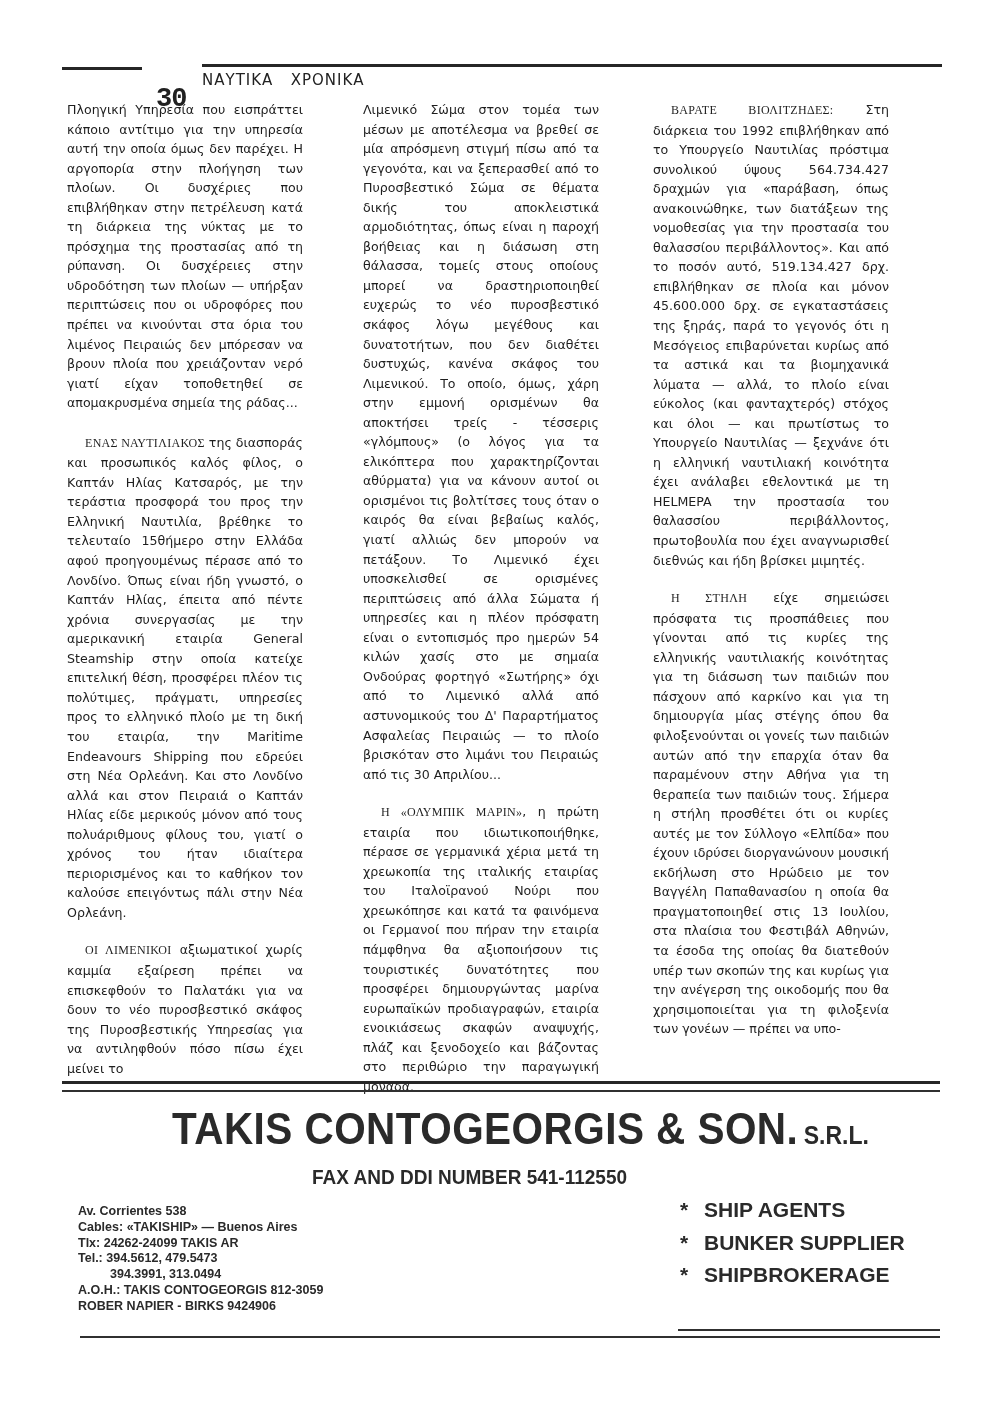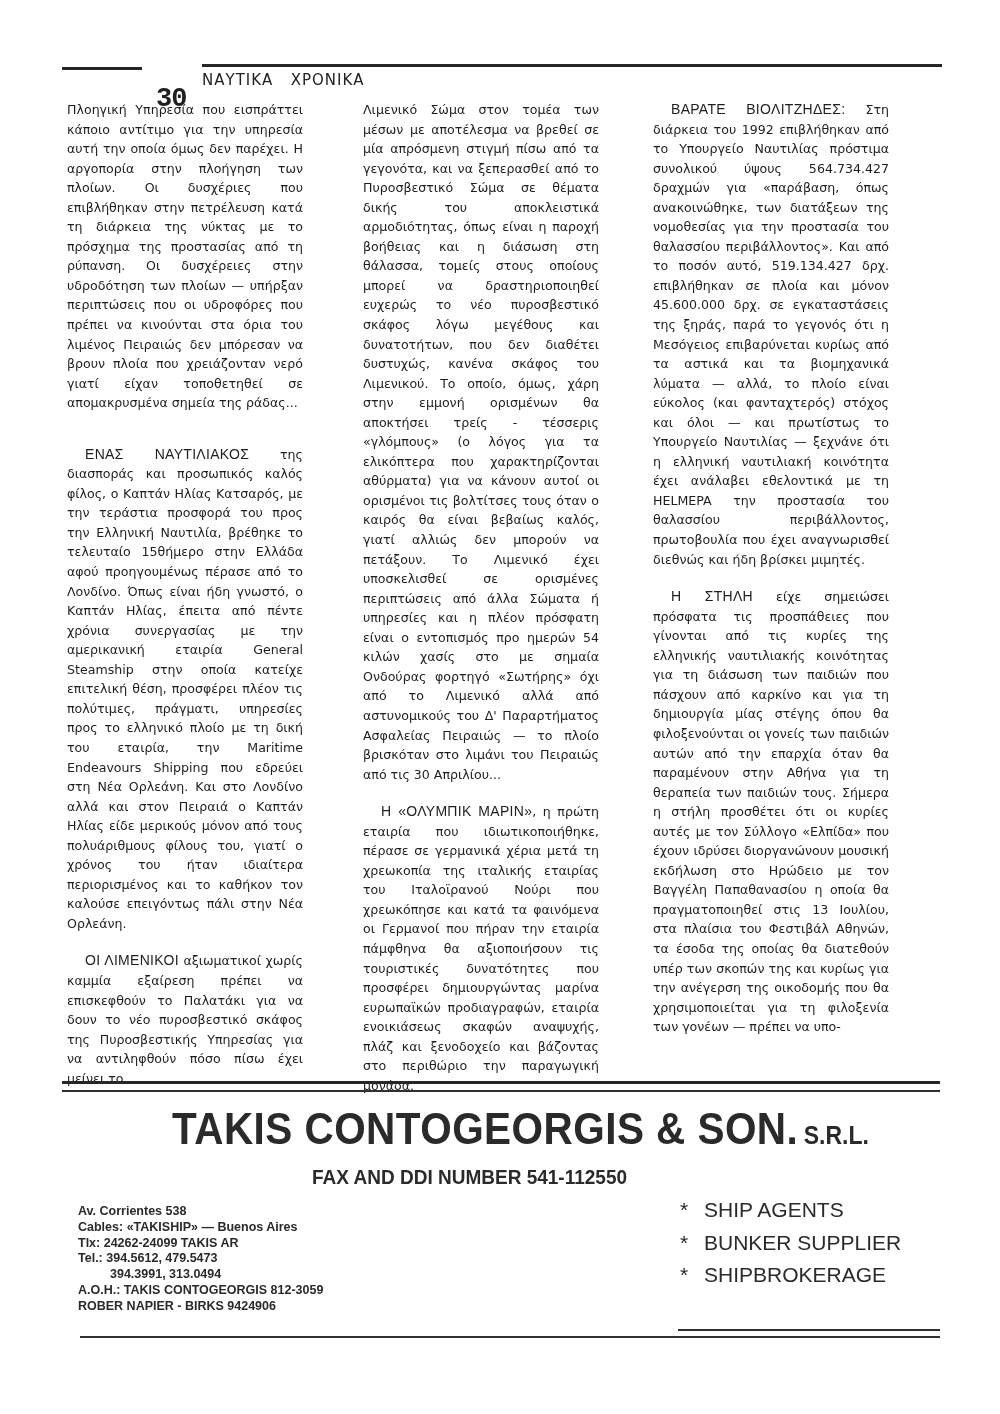--- a/index.html
+++ b/index.html
@@ -72,22 +72,22 @@
     .col-1 { left: 67px; }
     .col-2 { left: 363px; }
     .col-3 { left: 653px; }
     .para {
       margin: 0 0 18px 0;
     }
     .para.indent {
       text-indent: 18px;
     }
     .lead {
-      font-family: Liberation Sans, sans-serif;
-      font-size: 14px;
+      font-family: Liberation Serif, serif;
+      font-size: 12px;
       letter-spacing: 0.3px;
     }
     .bottom-rules {
       position: absolute;
       left: 62px;
       top: 1081px;
       width: 878px;
     }
     .rule-thick {
       height: 3px;
@@ -147,21 +147,21 @@
       color: #2a2a2a;
     }
     .ad-address .line-indent {
       padding-left: 32px;
     }
     .ad-services {
       position: absolute;
       left: 618px;
       top: 98px;
       font-family: "Liberation Sans", sans-serif;
-      font-weight: normal;
+      font-weight: bold;
       font-size: 21px;
       line-height: 32.5px;
       color: #2a2a2a;
       white-space: nowrap;
     }
     .ad-services .star {
       display: inline-block;
       width: 24px;
     }
     .ad-bottom-rule {
@@ -185,21 +185,21 @@
   <div class="hdr-rule-left"></div>
   <div class="page-number">30</div>
   <div class="hdr-rule-right"></div>
   <div class="publication-title" style="white-space: pre;">ΝΑΥΤΙΚΑ   ΧΡΟΝΙΚΑ</div>
 </div>
 
 <div class="column col-1">
   <p class="para">
     <span>Πλοηγική Υπηρεσία που εισπράττει κάποιο αντίτιμο για την υπηρεσία αυτή την οποία όμως δεν παρέχει. Η αργοπορία στην πλοήγηση των πλοίων. Οι δυσχέριες που επιβλήθηκαν στην πετρέλευση κατά τη διάρκεια της νύκτας με το πρόσχημα της προστασίας από τη ρύπανση. Οι δυσχέρειες στην υδροδότηση των πλοίων — υπήρξαν περιπτώσεις που οι υδροφόρες που πρέπει να κινούνται στα όρια του λιμένος Πειραιώς δεν μπόρεσαν να βρουν πλοία που χρειάζονταν νερό γιατί είχαν τοποθετηθεί σε απομακρυσμένα σημεία της ράδας...</span>
   </p>
-  <p class="para indent" style="margin-top:32px;">
+  <p class="para indent" style="margin-top:20px;">
     <span class="lead">ΕΝΑΣ ΝΑΥΤΙΛΙΑΚΟΣ</span><span> της διασποράς και προσωπικός καλός φίλος, ο Καπτάν Ηλίας Κατσαρός, με την τεράστια προσφορά του προς την Ελληνική Ναυτιλία, βρέθηκε το τελευταίο 15θήμερο στην Ελλάδα αφού προηγουμένως πέρασε από το Λονδίνο. Όπως είναι ήδη γνωστό, ο Καπτάν Ηλίας, έπειτα από πέντε χρόνια συνεργασίας με την αμερικανική εταιρία General Steamship στην οποία κατείχε επιτελική θέση, προσφέρει πλέον τις πολύτιμες, πράγματι, υπηρεσίες προς το ελληνικό πλοίο με τη δική του εταιρία, την Maritime Endeavours Shipping που εδρεύει στη Νέα Ορλεάνη. Και στο Λονδίνο αλλά και στον Πειραιά ο Καπτάν Ηλίας είδε μερικούς μόνον από τους πολυάριθμους φίλους του, γιατί ο χρόνος του ήταν ιδιαίτερα περιορισμένος και το καθήκον τον καλούσε επειγόντως πάλι στην Νέα Ορλεάνη.</span>
   </p>
   <p class="para indent">
     <span class="lead">ΟΙ ΛΙΜΕΝΙΚΟΙ</span><span> αξιωματικοί χωρίς καμμία εξαίρεση πρέπει να επισκεφθούν το Παλατάκι για να δουν το νέο πυροσβεστικό σκάφος της Πυροσβεστικής Υπηρεσίας για να αντιληφθούν πόσο πίσω έχει μείνει το</span>
   </p>
 </div>
 
 <div class="column col-2">
   <p class="para">
     <span>Λιμενικό Σώμα στον τομέα των μέσων με αποτέλεσμα να βρεθεί σε μία απρόσμενη στιγμή πίσω από τα γεγονότα, και να ξεπερασθεί από το Πυροσβεστικό Σώμα σε θέματα δικής του αποκλειστικά αρμοδιότητας, όπως είναι η παροχή βοήθειας και η διάσωση στη θάλασσα, τομείς στους οποίους μπορεί να δραστηριοποιηθεί ευχερώς το νέο πυροσβεστικό σκάφος λόγω μεγέθους και δυνατοτήτων, που δεν διαθέτει δυστυχώς, κανένα σκάφος του Λιμενικού. Το οποίο, όμως, χάρη στην εμμονή ορισμένων θα αποκτήσει τρείς - τέσσερις «γλόμπους» (ο λόγος για τα ελικόπτερα που χαρακτηρίζονται αθύρματα) για να κάνουν αυτοί οι ορισμένοι τις βολτίτσες τους όταν ο καιρός θα είναι βεβαίως καλός, γιατί αλλιώς δεν μπορούν να πετάξουν. Το Λιμενικό έχει υποσκελισθεί σε ορισμένες περιπτώσεις από άλλα Σώματα ή υπηρεσίες και η πλέον πρόσφατη είναι ο εντοπισμός προ ημερών 54 κιλών χασίς στο με σημαία Ονδούρας φορτηγό «Σωτήρης» όχι από το Λιμενικό αλλά από αστυνομικούς του Δ' Παραρτήματος Ασφαλείας Πειραιώς — το πλοίο βρισκόταν στο λιμάνι του Πειραιώς από τις 30 Απριλίου...</span>

